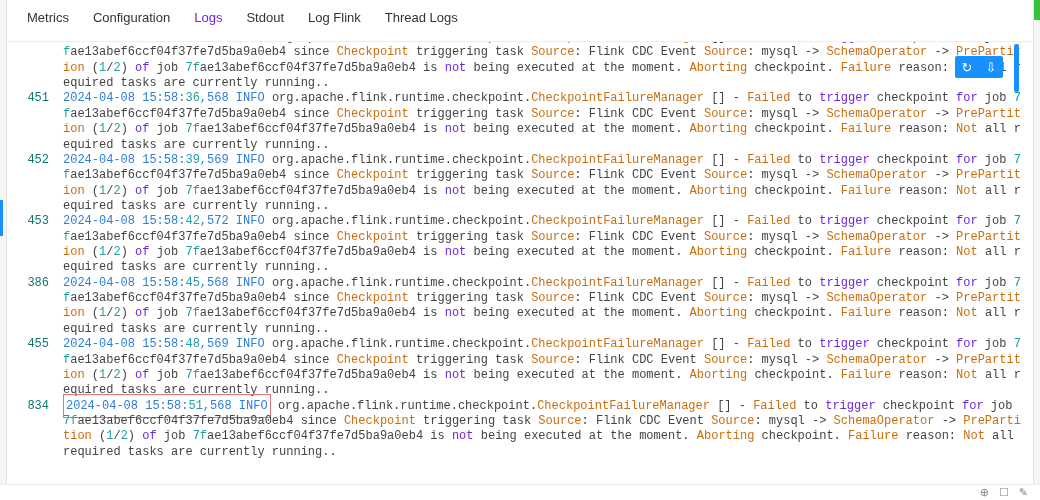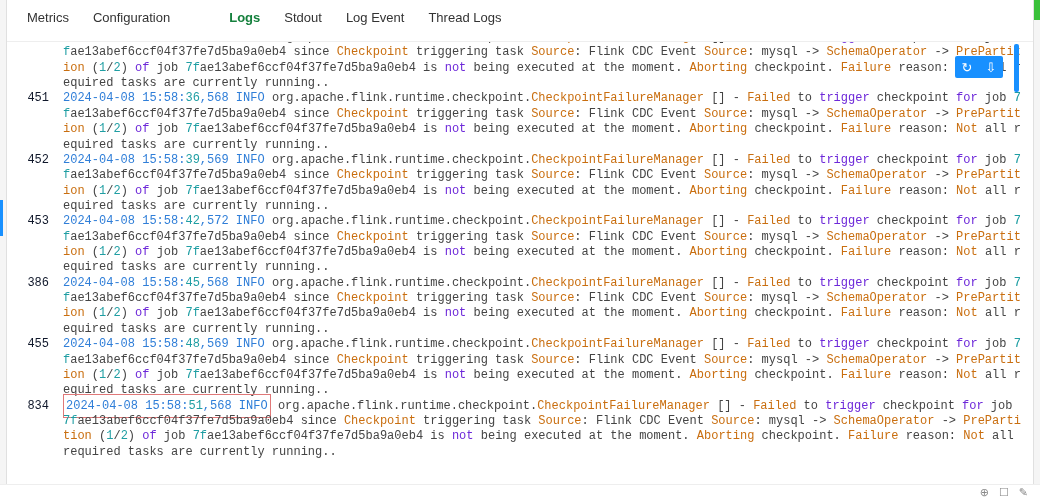--- a/index.html
+++ b/index.html
@@ -27,42 +27,41 @@
     border-bottom: 1px solid #eee;
     align-items: center;
   }
   .tab {
     color: #333;
     cursor: pointer;
     padding-bottom: 4px;
     text-align: center;
   }
   .tab.active {
-    color: #15803d;
-    font-weight: 700;
-    margin-left: 35px;
+    color: #6d28d9;
+    font-weight: 400;
   }
   .log-area {
     font-family: Consolas, "Courier New", monospace;
     font-size: 12px;
     line-height: 1.28;
     padding: 2px 8px 8px 8px;
     color: #333;
     height: calc(100% - 44px);
     overflow: hidden;
     white-space: normal;
   }
   .log-row {
     display: flex;
     align-items: flex-start;
   }
   .ln {
     width: 48px;
     text-align: right;
-    color: #0f172a;
+    color: #0f766e;
     flex-shrink: 0;
     padding-right: 14px;
     user-select: none;
   }
   .logline {
     flex: 1;
     word-break: break-all;
   }
   .c-blue { color: #2f7ed8; }
   .c-teal { color: #1f9ea3; }
@@ -149,21 +148,21 @@
 <div class="green-bar"></div>
 <div class="left-blue-bar"></div>
 
 <div class="page">
 
   <div class="tabs">
     <div class="tab">Metrics</div>
     <div class="tab">Configuration</div>
     <div class="tab active">Logs</div>
     <div class="tab">Stdout</div>
-    <div class="tab">Log Event</div>
+    <div class="tab">Log Flink</div>
     <div class="tab">Thread Logs</div>
   </div>
 
   <div class="toolbar-float">
     <div class="tbtn">↻</div>
     <div class="tbtn">⇩</div>
   </div>
 
   <div class="scroll-track">
     <div class="scroll-thumb"></div>

